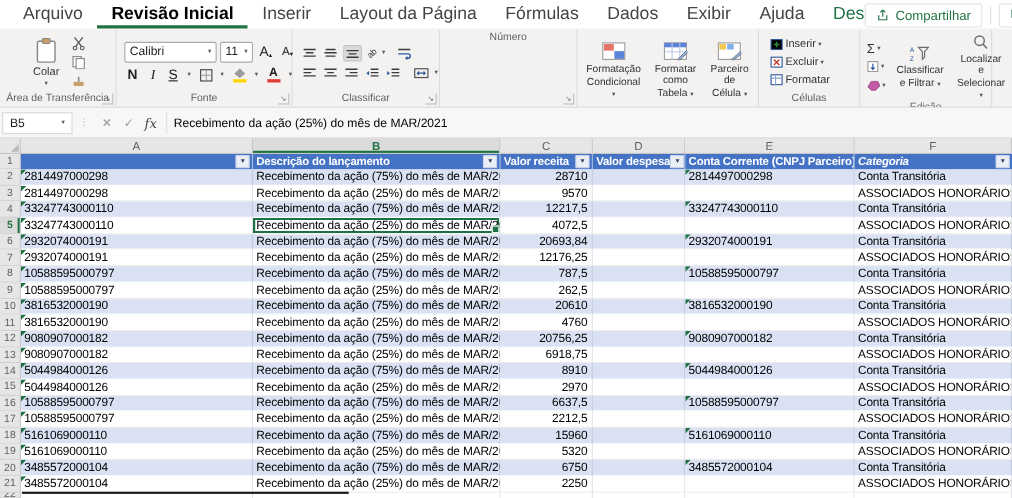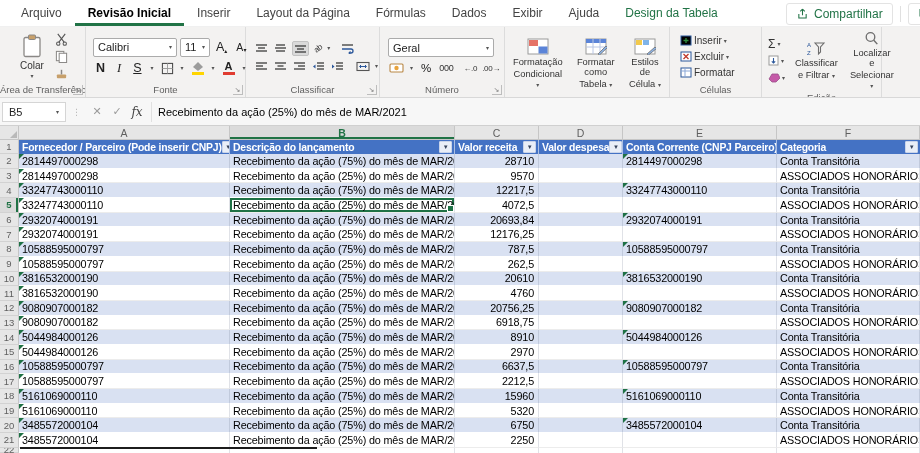--- a/index.html
+++ b/index.html
@@ -3,21 +3,21 @@
 <meta charset="utf-8">
 <style>
   * { box-sizing: border-box; margin: 0; padding: 0; }
   html,body { width: 920px; height: 453px; overflow: hidden; background:#fff;
     font-family: "Liberation Sans", "DejaVu Sans", sans-serif; }
 
   
   .tabbar { height:27px; background:#fff; display:flex; align-items:stretch; position:relative;
     border-bottom:1px solid #f0f0f0; }
   .tabs { display:flex; align-items:stretch; padding-left:8px; }
-  .tab { display:flex; align-items:center; padding:0 13px; font-size:12px; color:#444; cursor:default; white-space:nowrap; }
+  .tab { display:flex; align-items:center; padding:0 13px; font-size:16px; color:#444; cursor:default; white-space:nowrap; }
   .tab.active { color:#000; font-weight:700; box-shadow: inset 0 -3px 0 #217346; }
   .tab.accent { color:#217346; }
   .tab-right { position:absolute; left:786px; top:2px; height:23px; display:flex; align-items:center; gap:7px; white-space:nowrap; }
   .chip { display:flex; align-items:center; gap:5px; border:1px solid #e3e3e3; border-radius:3px;
     padding:2px 9px; font-size:12px; color:#217346; background:#fff; height:22px; }
   .vsep { width:1px; height:16px; background:#e0e0e0; }
 
   
   .ribbon { height:71px; background:#f3f2f1; border-bottom:1px solid #d8d8d8; display:flex; }
   .rgroup { position:relative; border-right:1px solid #dcdcdc; display:flex; flex-direction:column; flex:0 0 auto; }
@@ -64,21 +64,21 @@
   .corner::after { content:""; position:absolute; right:1px; bottom:1px; border-left:7px solid transparent; border-bottom:7px solid #b9b9b9; }
   .colletter { background:#e6e6e6; border-right:1px solid #c6c6c6; border-bottom:1px solid #c6c6c6;
     display:flex; align-items:center; justify-content:center; font-size:10.5px; color:#5f5f5f; }
   .colletter.selcol { background:#dbdbdb; color:#217346; font-weight:700; box-shadow: inset 0 -2px 0 #217346; }
   .gutter { width:19px; flex:0 0 19px; background:#e6e6e6; border-right:1px solid #c6c6c6; border-bottom:1px solid #d2d2d2;
     display:flex; align-items:center; justify-content:center; font-size:9.5px; color:#5f5f5f; }
   .gutter.selrow { background:#dbdbdb; color:#217346; font-weight:700; box-shadow: inset -2px 0 0 #217346; }
   .hcell { background:#4472C4; color:#fff; font-weight:700; font-size:10.4px; letter-spacing:-0.2px;
     display:flex; align-items:center; padding-left:3px; border-right:1px solid rgba(255,255,255,.55);
     white-space:nowrap; overflow:hidden; }
-  .hcell:last-child { border-right:none; }
+  .hcell:last-child { border-right:none;font-style:italic; }
   .filter { margin-left:auto; margin-right:2px; flex:0 0 13px; width:13px; height:12px; background:#e9eef7;
     border:1px solid #c9d4ea; border-radius:1px; display:flex; align-items:center; justify-content:center;
     font-size:6px; color:#36435c; }
   .cell { position:relative; display:flex; align-items:center; padding:0 3px; font-size:10.8px; color:#000;
     letter-spacing:-0.15px; white-space:nowrap; overflow:hidden;
     border-right:1px solid rgba(98,111,134,.20); }
   .grow.band .cell { background:#D9E1F2; border-bottom:1px solid #fff; }
   .grow.plain .cell { background:#fff; border-bottom:1px solid #ececec; }
   .cell.num { justify-content:flex-end; padding-right:4px; }
   .tri { position:absolute; top:0; left:0; width:0; height:0; border-top:5px solid #1E7145; border-right:5px solid transparent; }
@@ -117,21 +117,21 @@
       <svg width="13" height="13" viewBox="0 0 16 16">
         <path d="M2.5 3h11v8h-6l-3 3v-3h-2z" stroke="#217346" stroke-width="1.3" fill="none"></path>
       </svg>
 
     </div>
   </div>
 </div>
 
 <div class="ribbon">
 
-  <div class="rgroup" style="width:86px">
+  <div class="rgroup" style="width:106px">
     <div class="rbody" style="justify-content:center; gap:6px">
       <div class="bigbtn">
         <svg width="21" height="25" viewBox="0 0 21 25">
           <rect x="2" y="3.5" width="16" height="19" rx="1.5" fill="#fff" stroke="#8a8886" stroke-width="1.3"></rect>
           <rect x="6.5" y="1" width="7" height="4.5" rx="1" fill="#c7a06b" stroke="#8a8886" stroke-width="1"></rect>
         </svg>
         <span style="font-size:10px">Colar</span>
         <span class="caret">▾</span>
       </div>
       <div class="smallstack">
@@ -285,39 +285,20 @@
           </svg>
         </span>
         <span class="caret">▾</span>
       </div>
     </div>
     <div class="rlabel">Classificar</div>
     <span class="launcher">↘</span>
   </div>
 
   <div class="rgroup" style="width:125px">
-    <div class="rbody cols" style="padding-left:8px">
-      <div class="inputbox" style="width:106px">
-        <span>Geral</span>
-        <span class="caret">▾</span>
-      </div>
-      <div class="rrow" style="gap:5px">
-        <span class="iconbtn">
-          <svg width="15" height="12" viewBox="0 0 15 12">
-            <rect x="1" y="2" width="13" height="8" rx="1" fill="#fff" stroke="#b98845" stroke-width="1.1"></rect>
-            <circle cx="7.5" cy="6" r="2.2" fill="#e8a33d"></circle>
-          </svg>
-        </span>
-        <span class="caret">▾</span>
-        <span class="fmtbtn" style="font-size:11.5px">%</span>
-        <span class="minitxt" style="font-size:9px">000</span>
-        <span class="minitxt" style="margin-left:5px">←.0</span>
-        <span class="minitxt">.00→</span>
-      </div>
-    </div>
     <div class="rlabel">Número</div>
     <span class="launcher">↘</span>
   </div>
 
   <div class="rgroup" style="width:165px">
     <div class="rbody" style="justify-content:space-around; gap:0">
       <div class="bigbtn">
         <svg width="22" height="17" viewBox="0 0 22 17">
           <rect x="1" y="1" width="20" height="15" fill="#fff" stroke="#9a9a9a" stroke-width="1"></rect>
           <rect x="2" y="2" width="9" height="6" fill="#e57368"></rect>
@@ -336,21 +317,21 @@
         <span>Formatar como</span>
         <span><span>Tabela</span> <span class="caret">▾</span></span>
       </div>
       <div class="bigbtn">
         <svg width="22" height="17" viewBox="0 0 22 17">
           <rect x="1" y="1" width="20" height="15" fill="#fff" stroke="#9a9a9a" stroke-width="1"></rect>
           <rect x="2" y="2" width="6" height="5" fill="#f2c94c"></rect>
           <rect x="9" y="2" width="6" height="5" fill="#7fb3e8"></rect>
           <path d="M13 16L21 9l1.5 1.5L14.5 17z" fill="#8cb4e8" stroke="#6d6d6d" stroke-width="0.8"></path>
         </svg>
-        <span>Estilos de</span>
+        <span>Parceiro de</span>
         <span><span>Célula</span> <span class="caret">▾</span></span>
       </div>
     </div>
   </div>
 
   <div class="rgroup" style="width:92px">
     <div class="rbody cols" style="padding-left:8px; gap:1px">
       <div class="sbtn">
         <svg width="12" height="11" viewBox="0 0 12 11">
           <rect x="1" y="1" width="10" height="9" fill="#dcе" stroke="#2b579a" stroke-width="1"></rect>
@@ -442,21 +423,20 @@
       <div class="colletter" style="width: 211px; flex: 0 0 211px;">A</div>
       <div class="colletter selcol" style="width: 225px; flex: 0 0 225px;">B</div>
       <div class="colletter" style="width: 84px; flex: 0 0 84px;">C</div>
       <div class="colletter" style="width: 84px; flex: 0 0 84px;">D</div>
       <div class="colletter" style="width: 154px; flex: 0 0 154px;">E</div>
       <div class="colletter" style="width: 143px; flex: 0 0 143px;">F</div>
     </div>
   <div class="hrow" id="header-row">
       <div class="gutter">1</div>
       <div class="hcell" style="width: 211px; flex: 0 0 211px;">
-        <span>Fornecedor / Parceiro (Pode inserir CNPJ)</span>
         <span class="filter">▼</span>
       </div>
       <div class="hcell" style="width: 225px; flex: 0 0 225px;">
         <span>Descrição do lançamento</span>
         <span class="filter">▼</span>
       </div>
       <div class="hcell" style="width: 84px; flex: 0 0 84px;">
         <span>Valor receita</span>
         <span class="filter">▼</span>
       </div>

